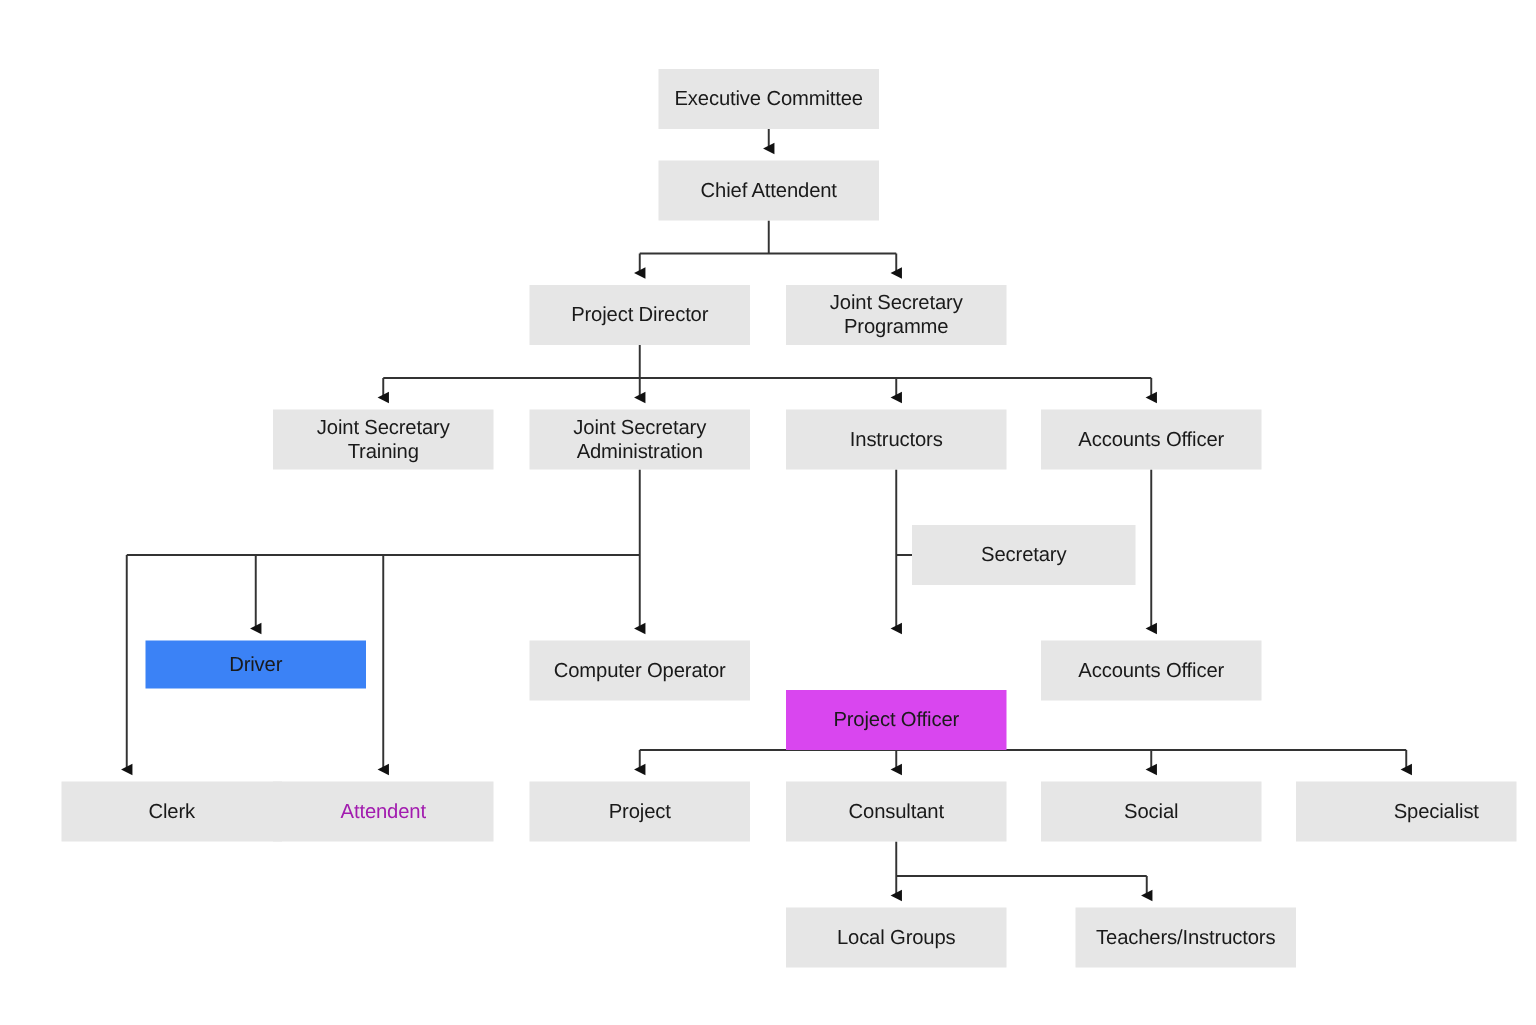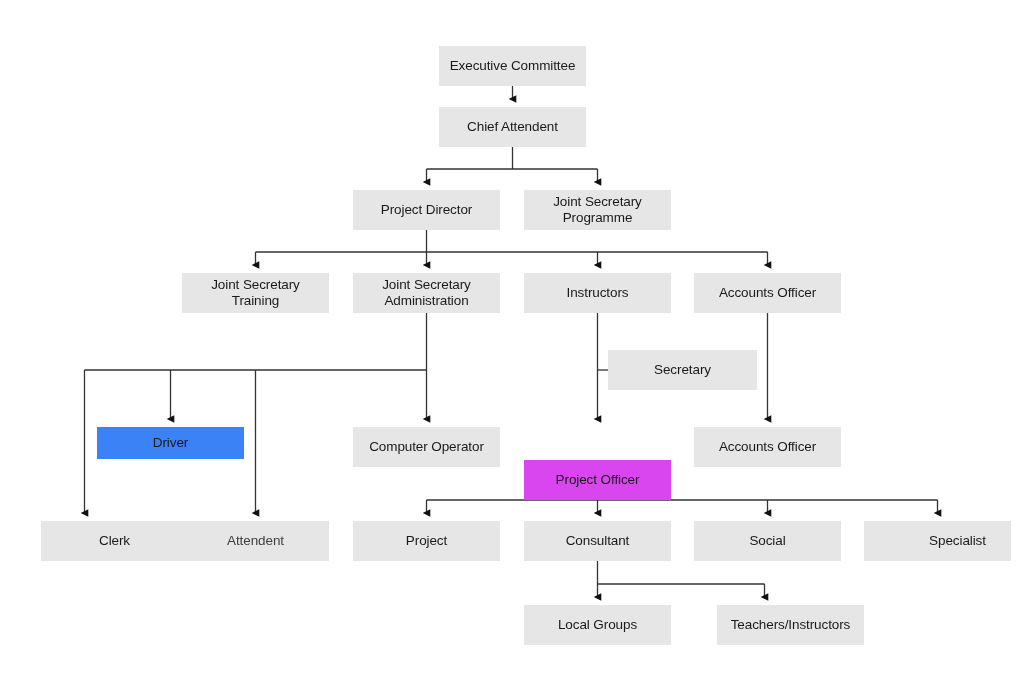--- a/index.html
+++ b/index.html
@@ -100,21 +100,21 @@
       <div class="node" style="left: 353px; top: 273px; width: 147px; height: 40px; background: rgb(230, 230, 230); color: rgb(26, 26, 26);">Joint Secretary
 Administration</div>
       <div class="node" style="left: 524px; top: 273px; width: 147px; height: 40px; background: rgb(230, 230, 230); color: rgb(26, 26, 26);">Instructors</div>
       <div class="node" style="left: 694px; top: 273px; width: 147px; height: 40px; background: rgb(230, 230, 230); color: rgb(26, 26, 26);">Accounts Officer</div>
       <div class="node" style="left: 608px; top: 350px; width: 149px; height: 40px; background: rgb(230, 230, 230); color: rgb(26, 26, 26);">Secretary</div>
       <div class="node" style="left: 97px; top: 427px; width: 147px; height: 32px; background: #3b82f6; color: rgb(26, 26, 26);">Driver</div>
       <div class="node" style="left: 353px; top: 427px; width: 147px; height: 40px; background: rgb(230, 230, 230); color: rgb(26, 26, 26);">Computer Operator</div>
       <div class="node" style="left: 524px; top: 427px; width: 147px; height: 40px; background: #d946ef; color: rgb(26, 26, 26); margin-top: 33px;">Project Officer</div>
       <div class="node" style="left: 694px; top: 427px; width: 147px; height: 40px; background: rgb(230, 230, 230); color: rgb(26, 26, 26);">Accounts Officer</div>
       <div class="node" style="left: 11px; top: 521px; width: 147px; height: 40px; background: rgb(230, 230, 230); color: rgb(26, 26, 26); margin-left: 30px;">Clerk</div>
-      <div class="node" style="left: 182px; top: 521px; width: 147px; height: 40px; background: rgb(230, 230, 230); color: #404040;">Attendent</div>
+      <div class="node" style="left: 182px; top: 521px; width: 147px; height: 40px; background: rgb(230, 230, 230); color: #a21caf;">Attendent</div>
       <div class="node" style="left: 353px; top: 521px; width: 147px; height: 40px; background: rgb(230, 230, 230); color: rgb(26, 26, 26);">Project</div>
       <div class="node" style="left: 524px; top: 521px; width: 147px; height: 40px; background: rgb(230, 230, 230); color: rgb(26, 26, 26);">Consultant</div>
       <div class="node" style="left: 694px; top: 521px; width: 147px; height: 40px; background: rgb(230, 230, 230); color: rgb(26, 26, 26);">Social</div>
       <div class="node" style="left: 864px; top: 521px; width: 147px; height: 40px; background: rgb(230, 230, 230); color: rgb(26, 26, 26); padding-left: 40px;">Specialist</div>
       <div class="node" style="left: 524px; top: 605px; width: 147px; height: 40px; background: rgb(230, 230, 230); color: rgb(26, 26, 26);">Local Groups</div>
       <div class="node" style="left: 687px; top: 605px; width: 147px; height: 40px; background: rgb(230, 230, 230); color: rgb(26, 26, 26); margin-left: 30px;">Teachers/Instructors</div>
     </div>
 </div>
 
 </body></html>

